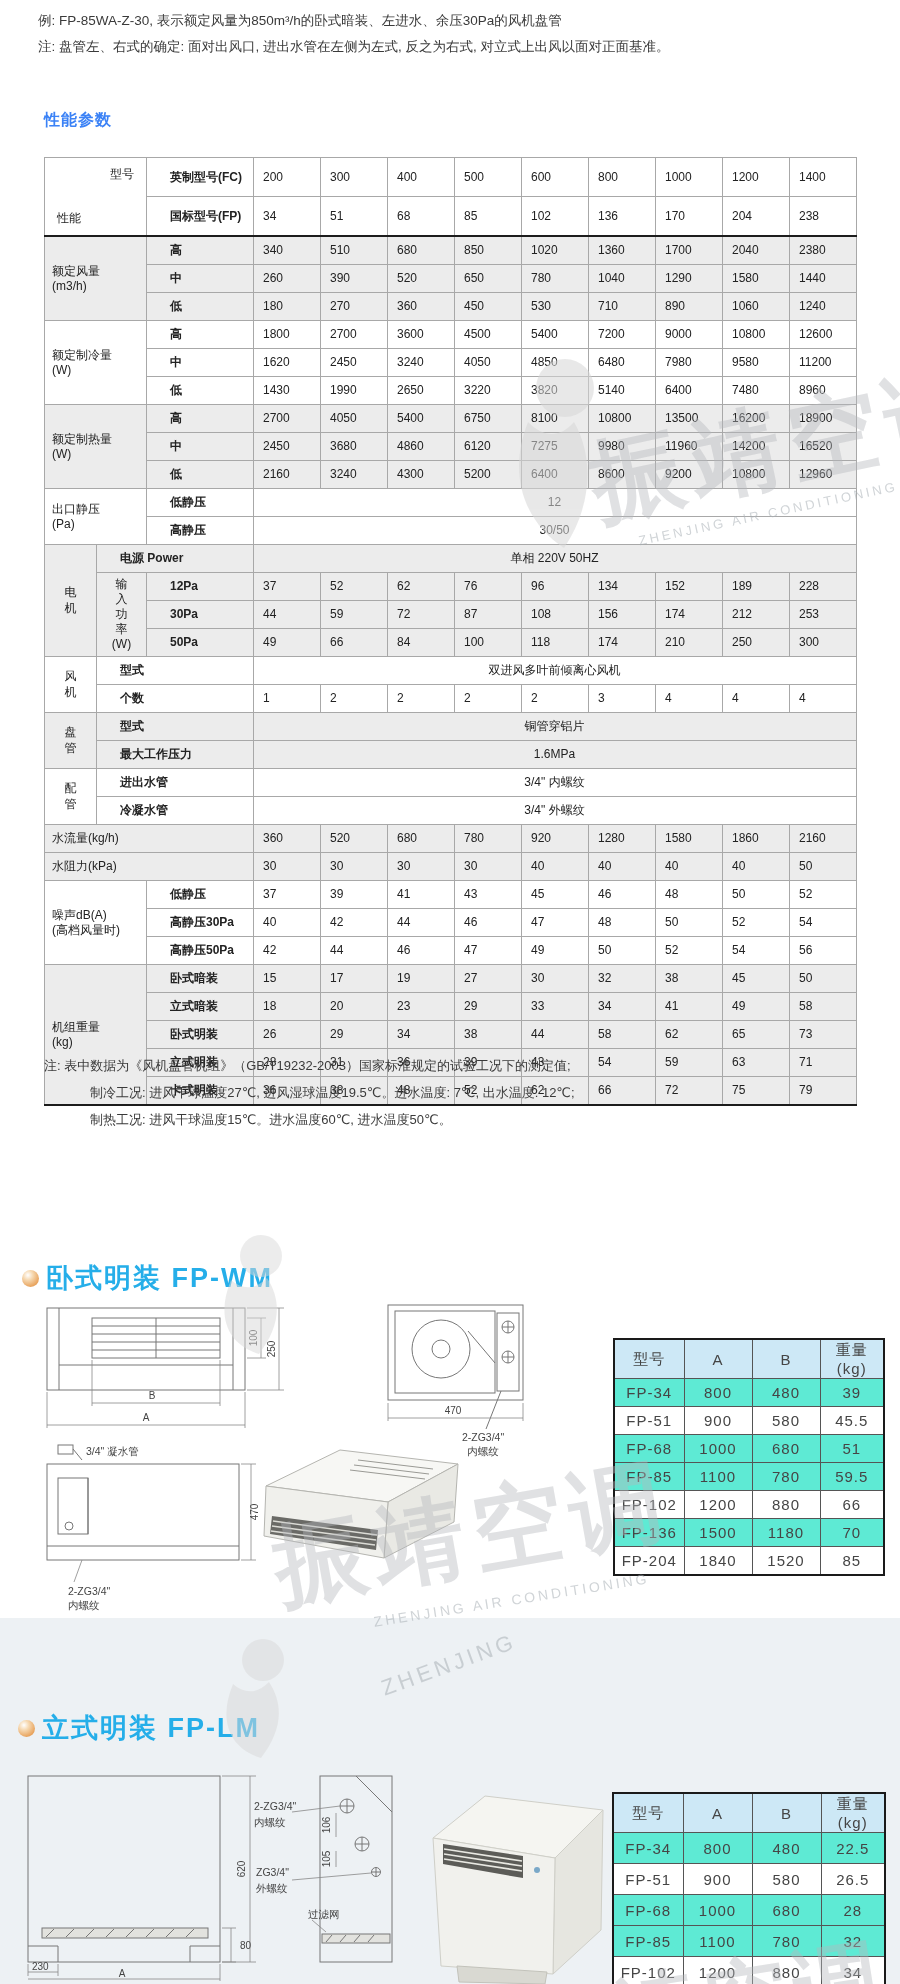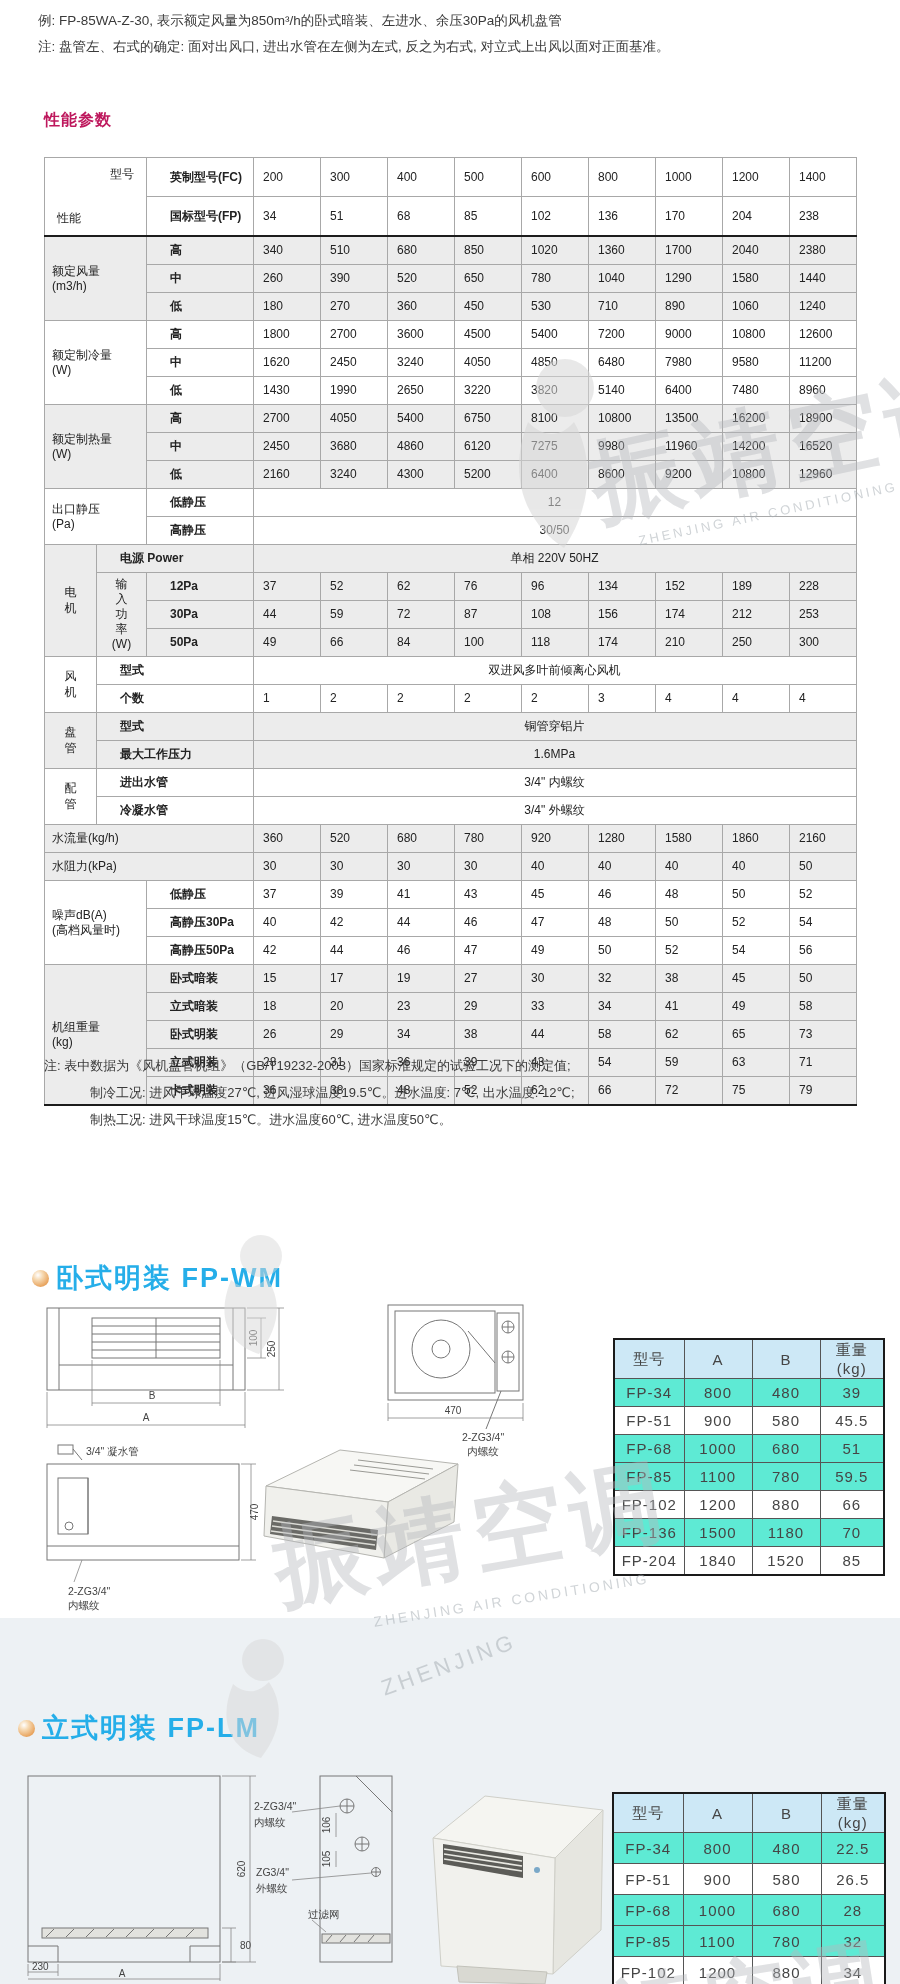--- a/index.html
+++ b/index.html
@@ -5,21 +5,21 @@
   html,body{margin:0;padding:0;background:#fff;}
   body{width:900px;height:1984px;position:relative;overflow:hidden;
        font-family:"Liberation Sans","DejaVu Sans",sans-serif;color:#333;}
   .abs{position:absolute;}
   .tint-band{left:0;top:1618px;width:900px;height:366px;background:#edf1f4;z-index:0;}
 
   
   .toptext{left:38px;top:8px;width:840px;font-size:13.5px;line-height:26px;color:#3a3a3a;z-index:1;}
 
   
-  .perf-title{left:44px;top:110px;font-size:16px;font-weight:bold;color:#be185d;letter-spacing:1px;z-index:1;}
+  .perf-title{left:44px;top:110px;font-size:16px;font-weight:bold;color:#3b82f6;letter-spacing:1px;z-index:1;}
   .sect-title{display:flex;align-items:center;gap:7px;z-index:2;}
   .sect-title .bullet{width:17px;height:17px;border-radius:50%;flex:0 0 auto;
      background:radial-gradient(circle at 35% 30%, #ffffff 0%, #f6d9b2 30%, #e9a763 70%, #d98a41 100%);}
   .sect-title .txt{font-size:27px;font-weight:bold;color:#25aee9;letter-spacing:2px;}
 
   
   table.spec{border-collapse:collapse;table-layout:fixed;width:812px;background:#fff;
      border:1px solid #9a9a9a;border-bottom:2px solid #1c1c1c;z-index:1;}
   .spec td{border:1px solid #a8a8a8;font-size:12px;color:#222;height:25px;
      padding:1px 3px 1px 9px;overflow:hidden;vertical-align:middle;line-height:1.25;}
@@ -454,21 +454,21 @@
       </tr>
     </tbody>
 </table>
 
 <div class="abs tnotes">
   <div>注: 表中数据为《风机盘管机组》（GB/T19232-2003）国家标准规定的试验工况下的测定值;</div>
   <div class="ind">制冷工况: 进风干球温度27℃, 进风湿球温度19.5℃。进水温度: 7℃, 出水温度: 12℃;</div>
   <div class="ind">制热工况: 进风干球温度15℃。进水温度60℃, 进水温度50℃。</div>
 </div>
 
-<div class="abs sect-title" style="left:32px;top:1260px;">
+<div class="abs sect-title" style="left:22px;top:1260px;">
   <span class="bullet"></span>
   <span class="txt">卧式明装 FP-WM</span>
 </div>
 
 <svg class="abs" style="left:42px;top:1293px;z-index:1" width="300" height="150">
   <g class="ln">
     <rect x="5" y="15" width="198" height="82"></rect>
     <line x1="17" y1="15" x2="17" y2="97"></line>
     <line x1="191" y1="15" x2="191" y2="97"></line>
     <rect x="50" y="25" width="128" height="40"></rect>

